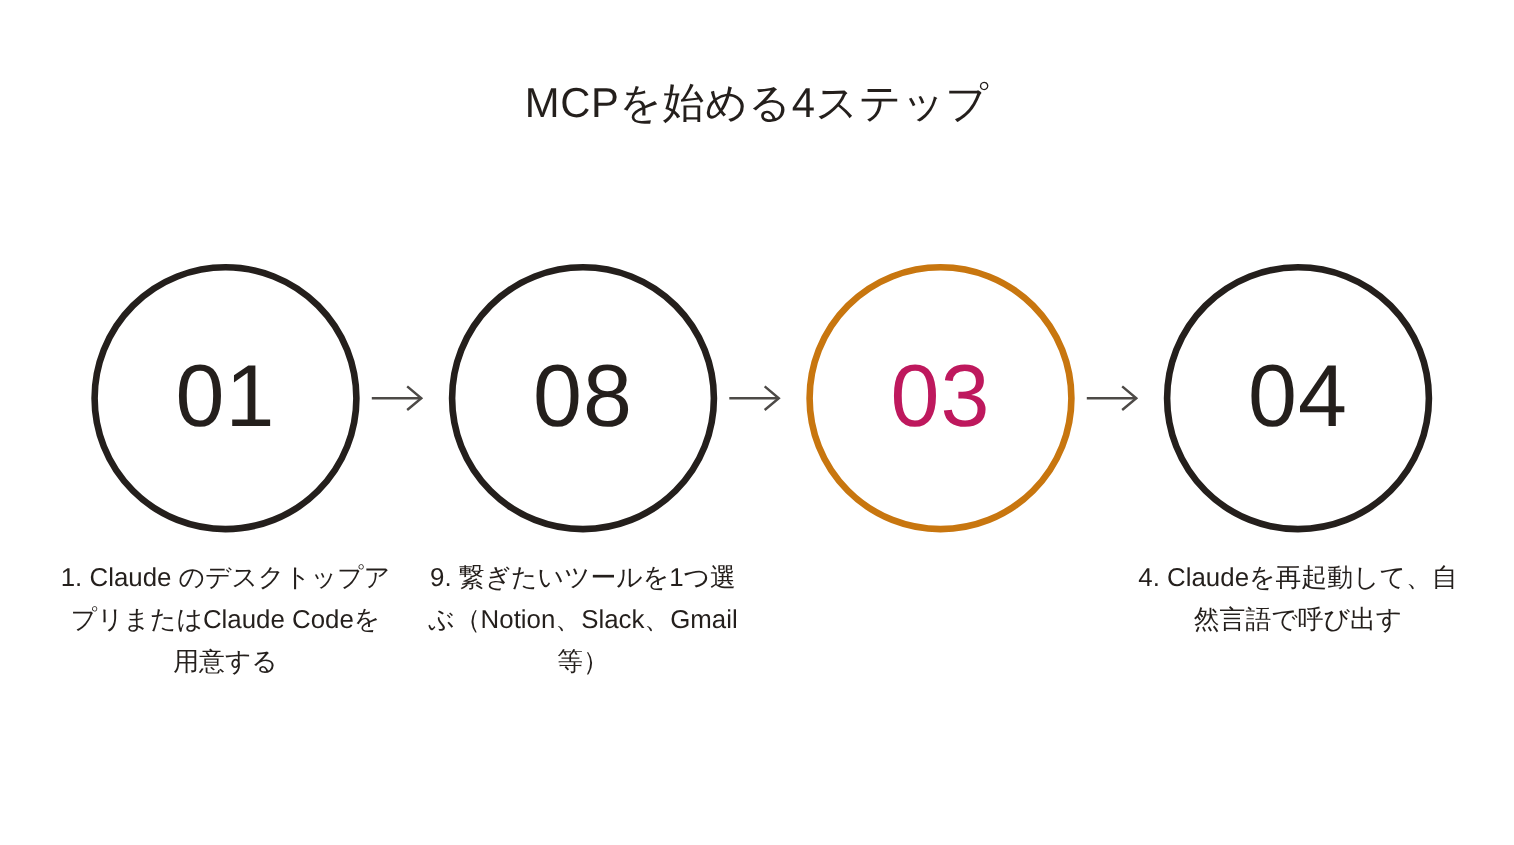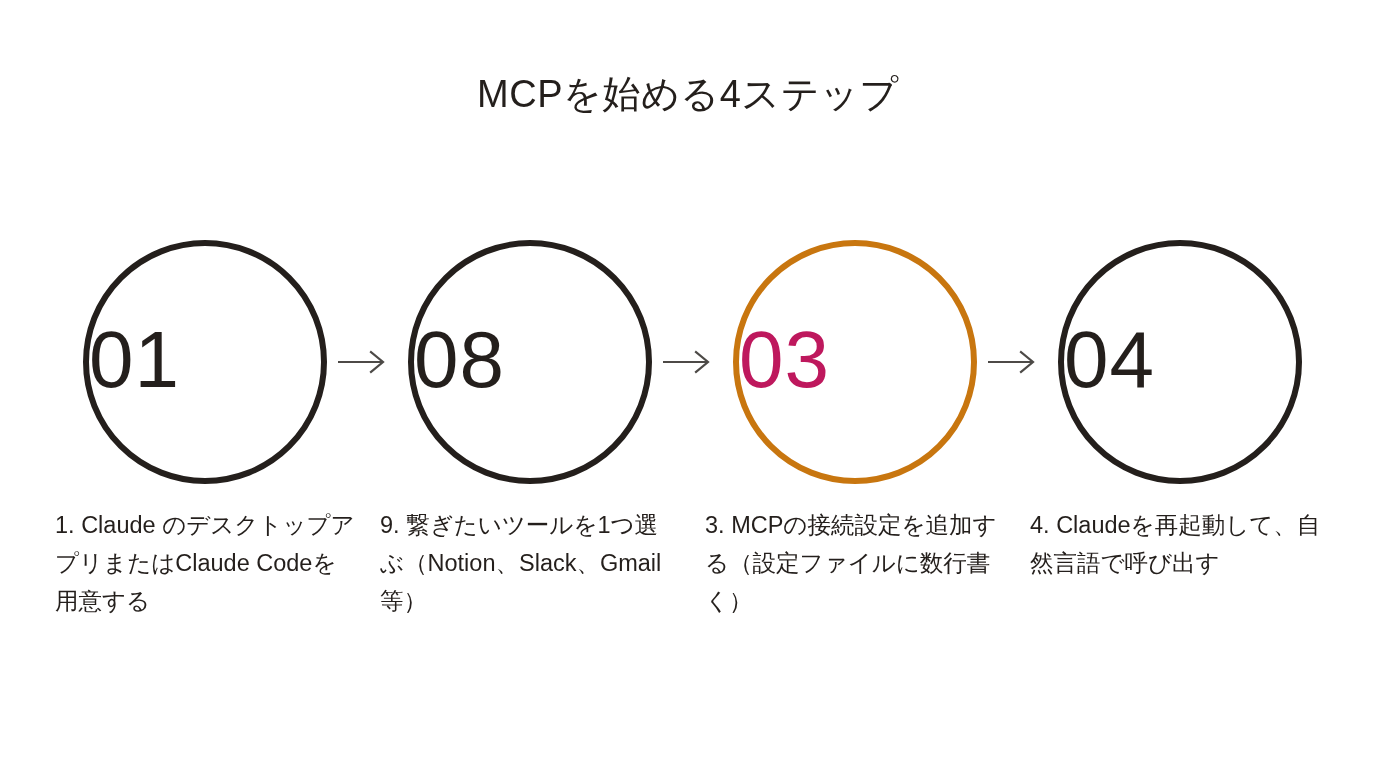--- a/index.html
+++ b/index.html
@@ -66,20 +66,21 @@
     top: 0;
     left: 0;
     width: 244px;
     height: 244px;
     box-sizing: border-box;
     border-radius: 50%;
     border: 6px solid #241f1c;
     background: #ffffff;
     display: flex;
     align-items: center;
+    justify-content: center;
   }
   .circle.highlight {
     border-color: #c8760f;
   }
 
   .circle-number {
     font-size: 80px;
     font-weight: 400;
     line-height: 1;
     letter-spacing: 1px;
@@ -109,20 +110,21 @@
     top: 506px;
     left: 0;
     width: 1376px;
     height: 140px;
   }
 
   .caption {
     position: absolute;
     top: 0;
     width: 300px;
+    text-align: center;
     font-size: 23.5px;
     line-height: 1.62;
     color: #241f1c;
     font-weight: 400;
   }
   .caption-1 { left: 55px; }
   .caption-2 { left: 380px; }
   .caption-3 { left: 705px; }
   .caption-4 { left: 1030px; }
 </style>
@@ -178,17 +180,16 @@
   <div class="arrow arrow-3">
     <svg viewBox="0 0 52 34" xmlns="http://www.w3.org/2000/svg" aria-hidden="true">
       <line x1="1" y1="17" x2="46" y2="17" stroke="currentColor" stroke-width="2.2"></line>
       <polyline points="34,7 46,17 34,27" fill="none" stroke="currentColor" stroke-width="2.2" stroke-linecap="square" stroke-linejoin="miter"></polyline>
     </svg>
   </div>
 
   <div class="captions-row">
     <div class="caption caption-1">1. Claude のデスクトップアプリまたはClaude Codeを用意する</div>
     <div class="caption caption-2">9. 繋ぎたいツールを1つ選ぶ（Notion、Slack、Gmail等）</div>
-    <div class="caption caption-3">3. MCPの接続設定を追加する（設定ファイルに数行書く）</div>
     <div class="caption caption-4">4. Claudeを再起動して、自然言語で呼び出す</div>
   </div>
 
 </div>
 
 </body></html>

